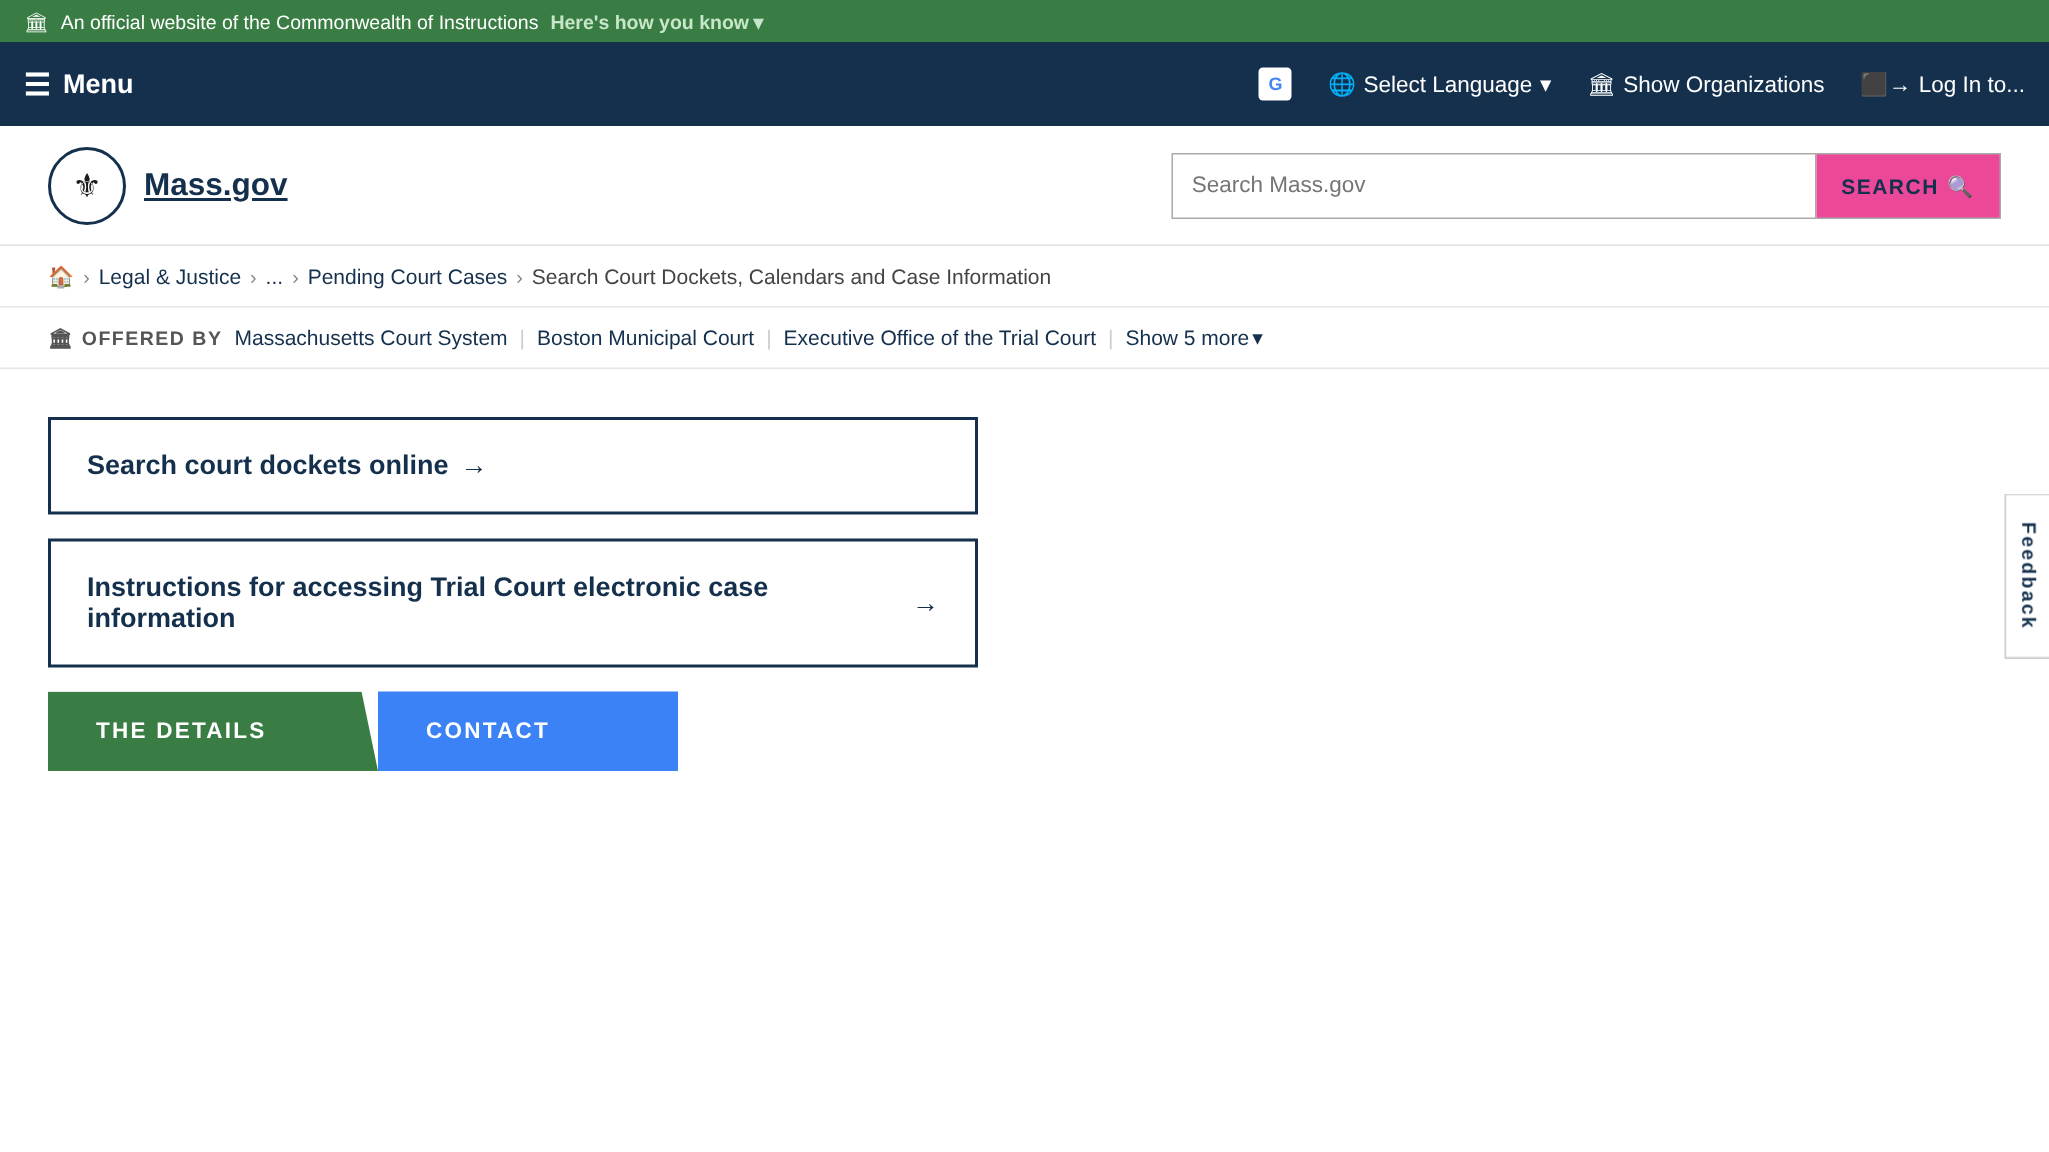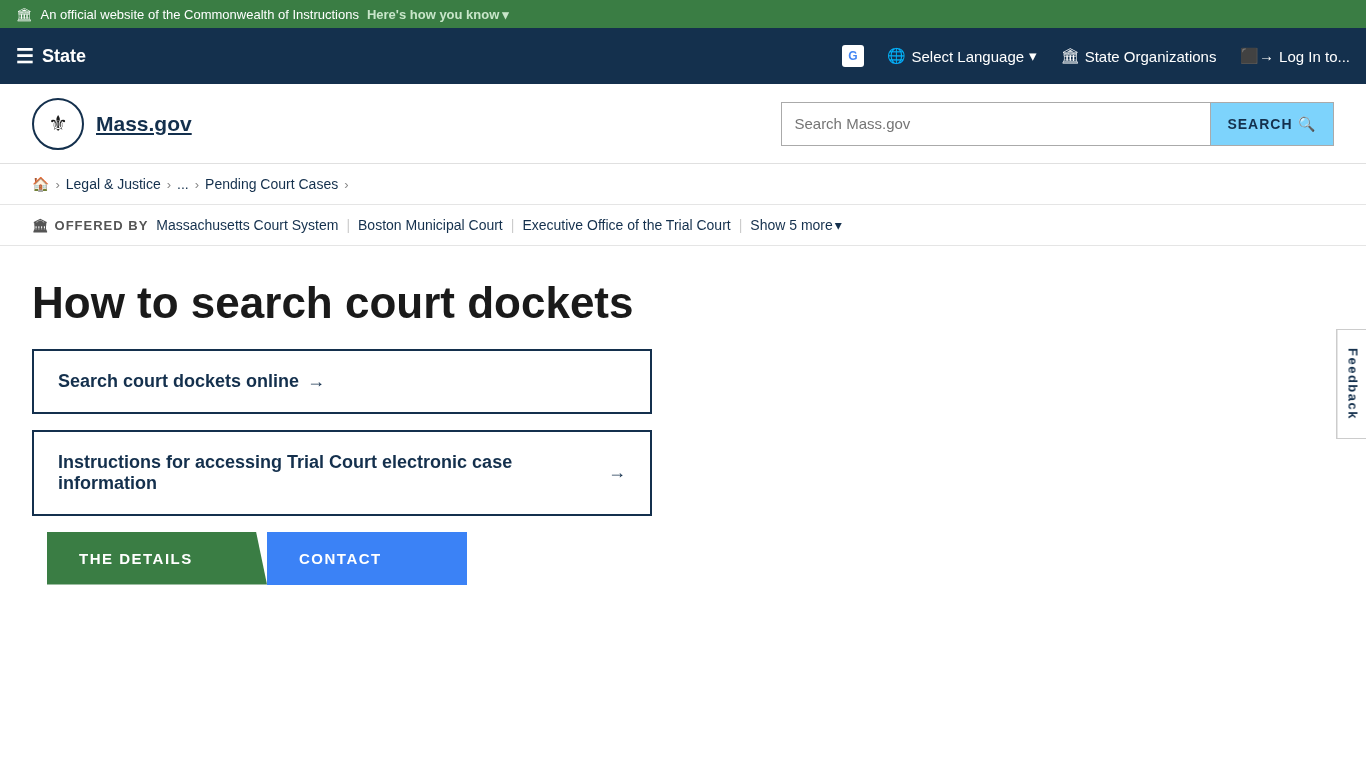--- a/index.html
+++ b/index.html
@@ -95,21 +95,21 @@
       width: 430px;
       height: 44px;
       border: 1px solid #aaa;
       padding: 0 12px;
       font-size: 15px;
       outline: none;
     }
     #search-btn {
       height: 44px;
       padding: 0 16px;
-      background: #7dd3fc;
+      background: #ec4899;
       border: 1px solid #aaa;
       border-left: none;
       font-size: 14px;
       font-weight: 700;
       color: #14304d;
       cursor: pointer;
       letter-spacing: 1px;
       display: flex; align-items: center; gap: 6px;
     }
 
@@ -195,21 +195,20 @@
       align-items: center;
       gap: 8px;
     }
     .action-card .arrow { font-size: 18px; }
 
     
     #bottom-tabs {
       display: flex;
       margin-top: 16px;
       width: 100%;
-      margin-left: 15px;
     }
     #tab-details {
       background: #3a7d44;
       color: #fff;
       padding: 18px 32px;
       font-size: 15px;
       font-weight: 700;
       letter-spacing: 1.5px;
       cursor: pointer;
       flex: 0 0 auto;
@@ -252,34 +251,34 @@
   <span>An official website of the Commonwealth of Instructions</span>
   <a class="heres-how">
     <span>Here's how you know</span>
     <span>▾</span>
   </a>
 </div>
 
 <nav id="nav-bar">
   <button class="menu-btn">
     <span class="hamburger">☰</span>
-    <span>State</span>
+    <span>Menu</span>
   </button>
   <div class="nav-right">
     <span>
       <div class="google-icon-box">G</div>
     </span>
     <a>
       <span>🌐</span>
       <span>Select Language</span>
       <span>▾</span>
     </a>
     <a>
       <span>🏛</span>
-      <span>State Organizations</span>
+      <span>Show Organizations</span>
     </a>
     <a>
       <span>⬛→</span>
       <span>Log In to...</span>
     </a>
   </div>
 </nav>
 
 <header id="header">
   <div id="logo-area">
@@ -299,41 +298,41 @@
   <a>
     <span>🏠</span>
   </a>
   <span class="sep">›</span>
   <a>Legal &amp; Justice</a>
   <span class="sep">›</span>
   <a>...</a>
   <span class="sep">›</span>
   <a>Pending Court Cases</a>
   <span class="sep">›</span>
+  <span class="current">Search Court Dockets, Calendars and Case Information</span>
 </nav>
 
 <div id="offered-by">
   <span class="label">
     <span>🏛</span>
     <span>OFFERED BY</span>
   </span>
   <a>Massachusetts Court System</a>
   <span class="divider">|</span>
   <a>Boston Municipal Court</a>
   <span class="divider">|</span>
   <a>Executive Office of the Trial Court</a>
   <span class="divider">|</span>
   <button class="show-more">
     <span>Show 5 more</span>
     <span>▾</span>
   </button>
 </div>
 
 <main id="main-content">
-  <h1 id="page-title">How to search court dockets</h1>
 
   <div class="action-card">
     <a>
       <span>Search court dockets online</span>
       <span class="arrow">→</span>
     </a>
   </div>
 
   <div class="action-card">
     <a>

